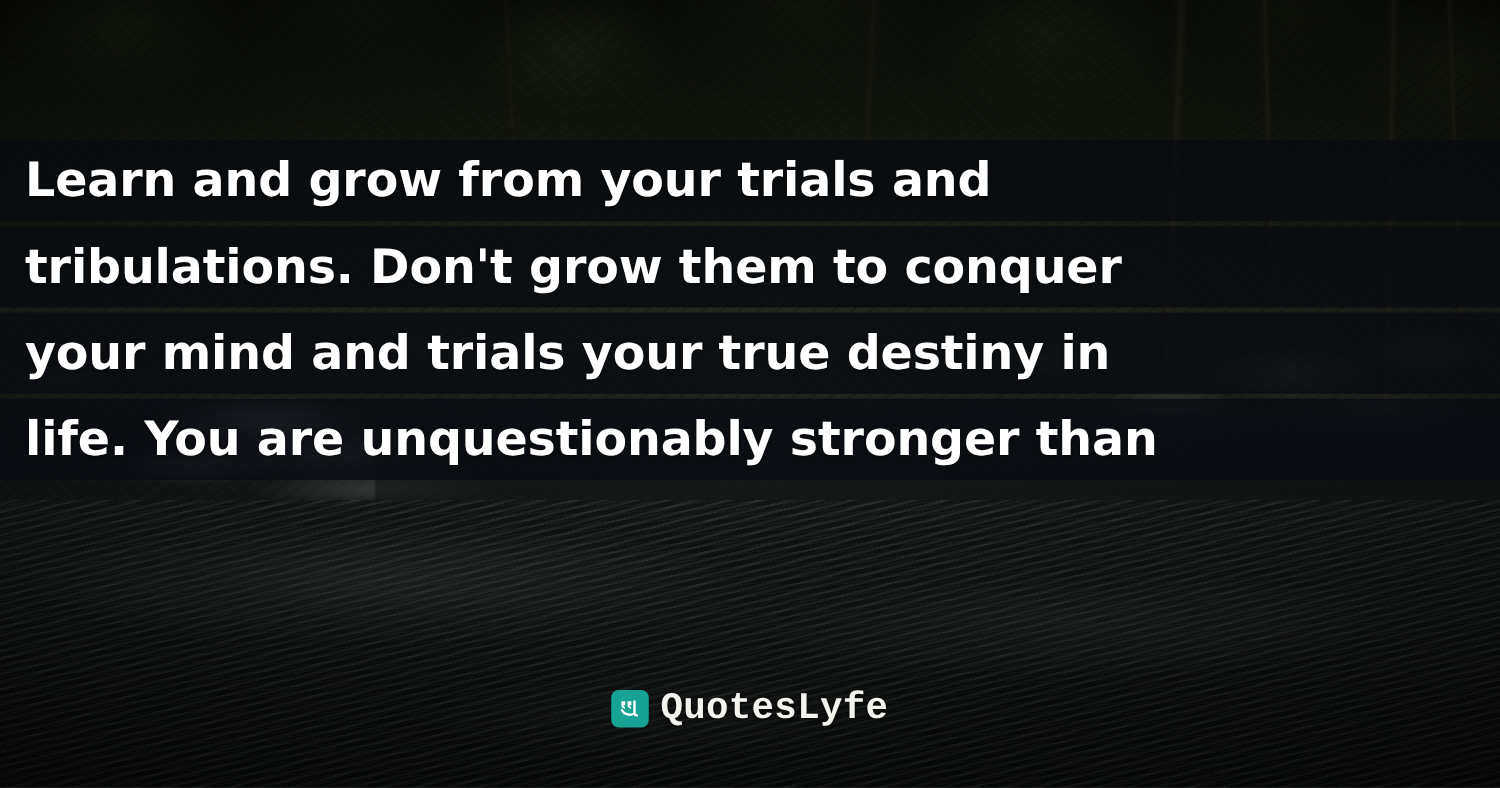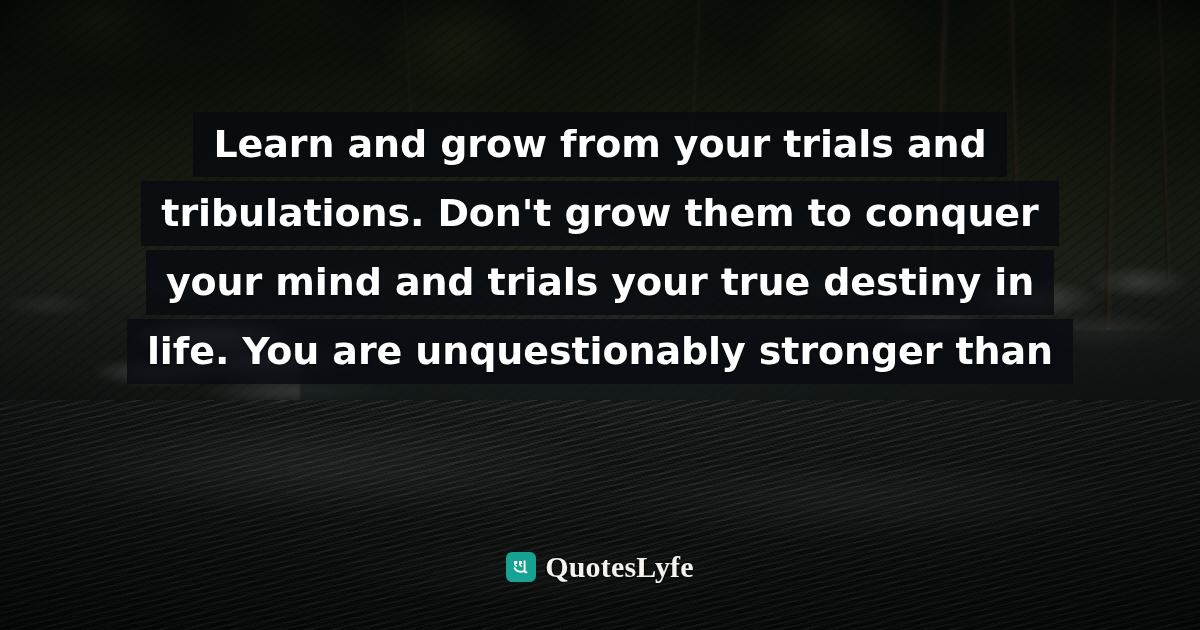--- a/index.html
+++ b/index.html
@@ -174,21 +174,20 @@
       linear-gradient(180deg, rgba(0,0,0,.30), rgba(0,0,0,.12) 45%, rgba(0,0,0,.38));
   }
 
   
   .quote-block {
     position: absolute;
     left: 0; right: 0;
     top: 112px;
     display: flex;
     flex-direction: column;
-    align-items: center;
     z-index: 5;
   }
   .quote-line {
     display: inline-block;
     background: rgba(8,10,16,.80);
     color: #ffffff;
     font-family: "DejaVu Sans", sans-serif;
     font-weight: bold;
     font-size: 38px;
     line-height: 1.0;
@@ -216,21 +215,21 @@
     border-radius: 6px;
     background: #17a393;
     display: flex;
     align-items: center;
     justify-content: center;
     flex: 0 0 auto;
   }
   .brand-mark svg { display: block; }
   .brand-name {
     color: #f4f2ec;
-    font-family: Liberation Serif, serif;
+    font-family: Liberation Mono, monospace;
     font-weight: bold;
     font-size: 30px;
     line-height: 1;
     letter-spacing: .2px;
     text-shadow: 0 1px 3px rgba(0,0,0,.8);
   }
 </style>
 </head>
 <body>
 

